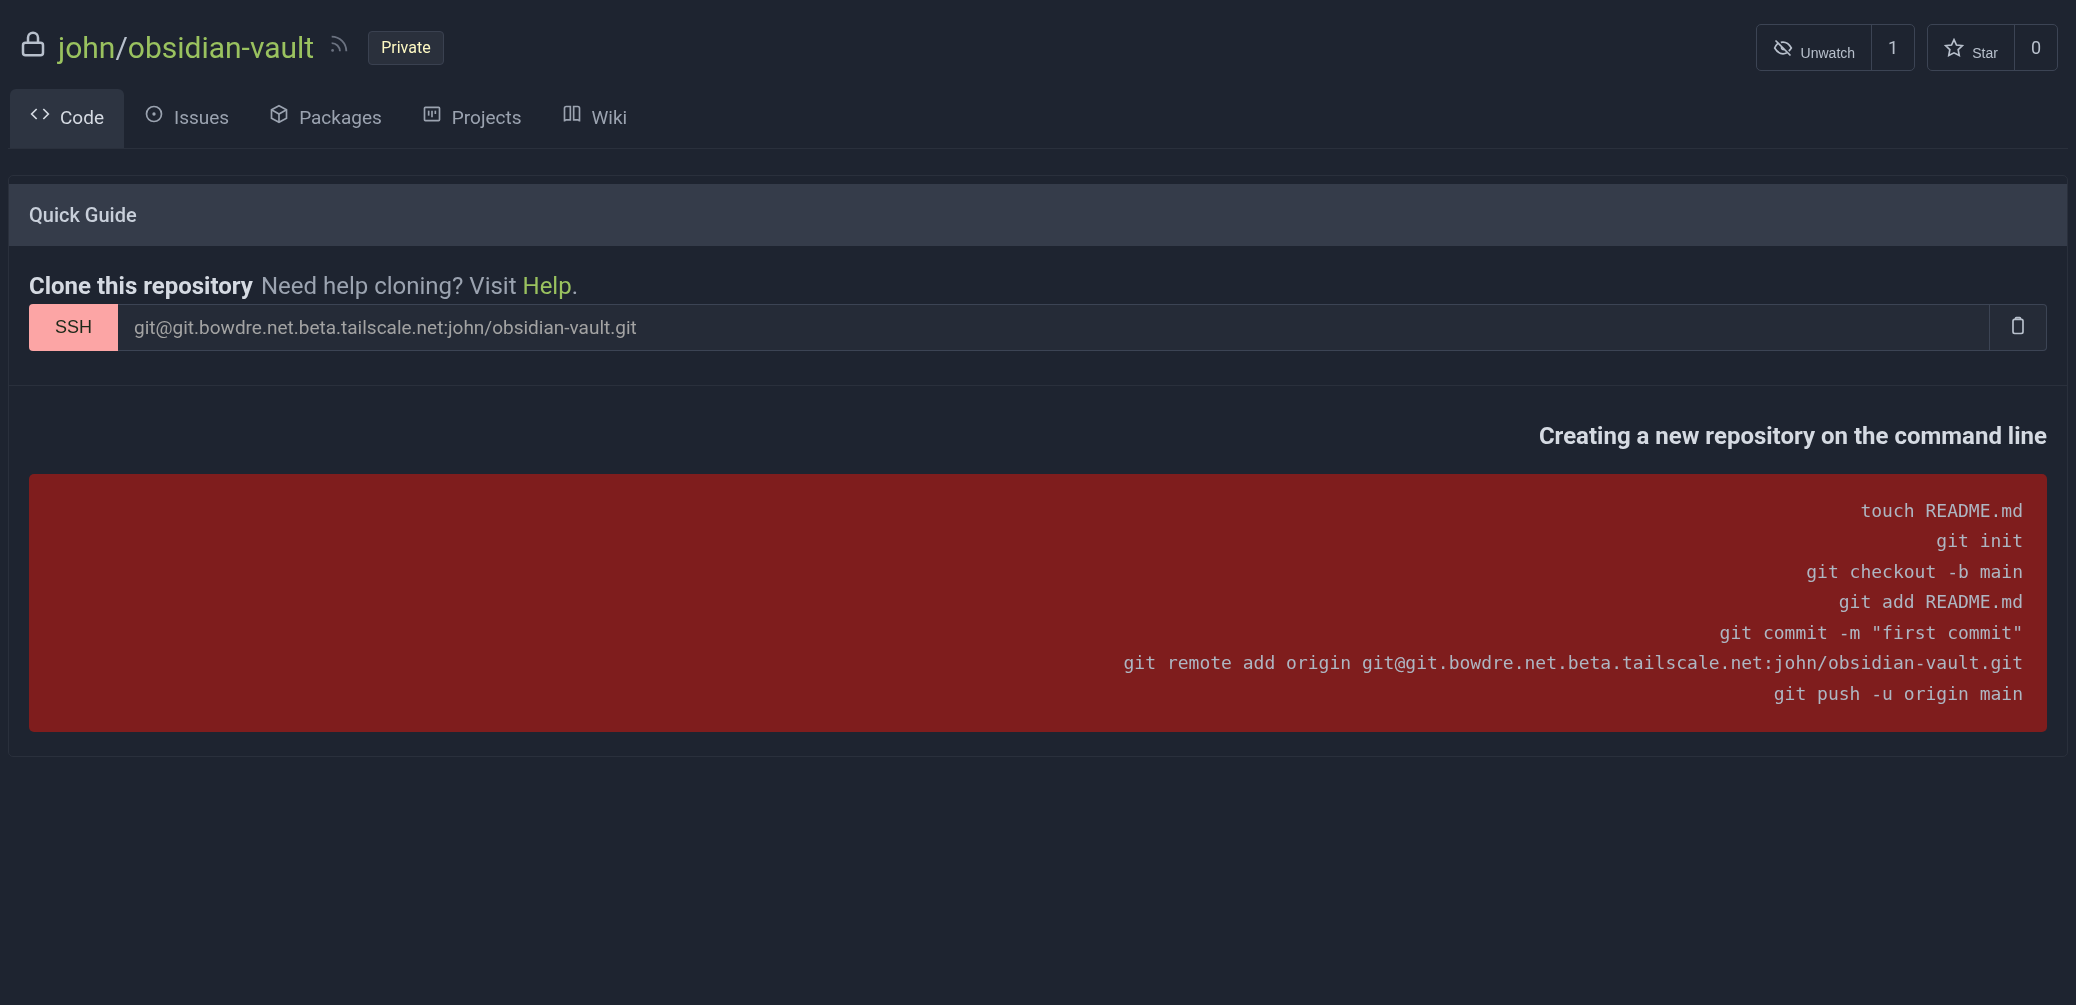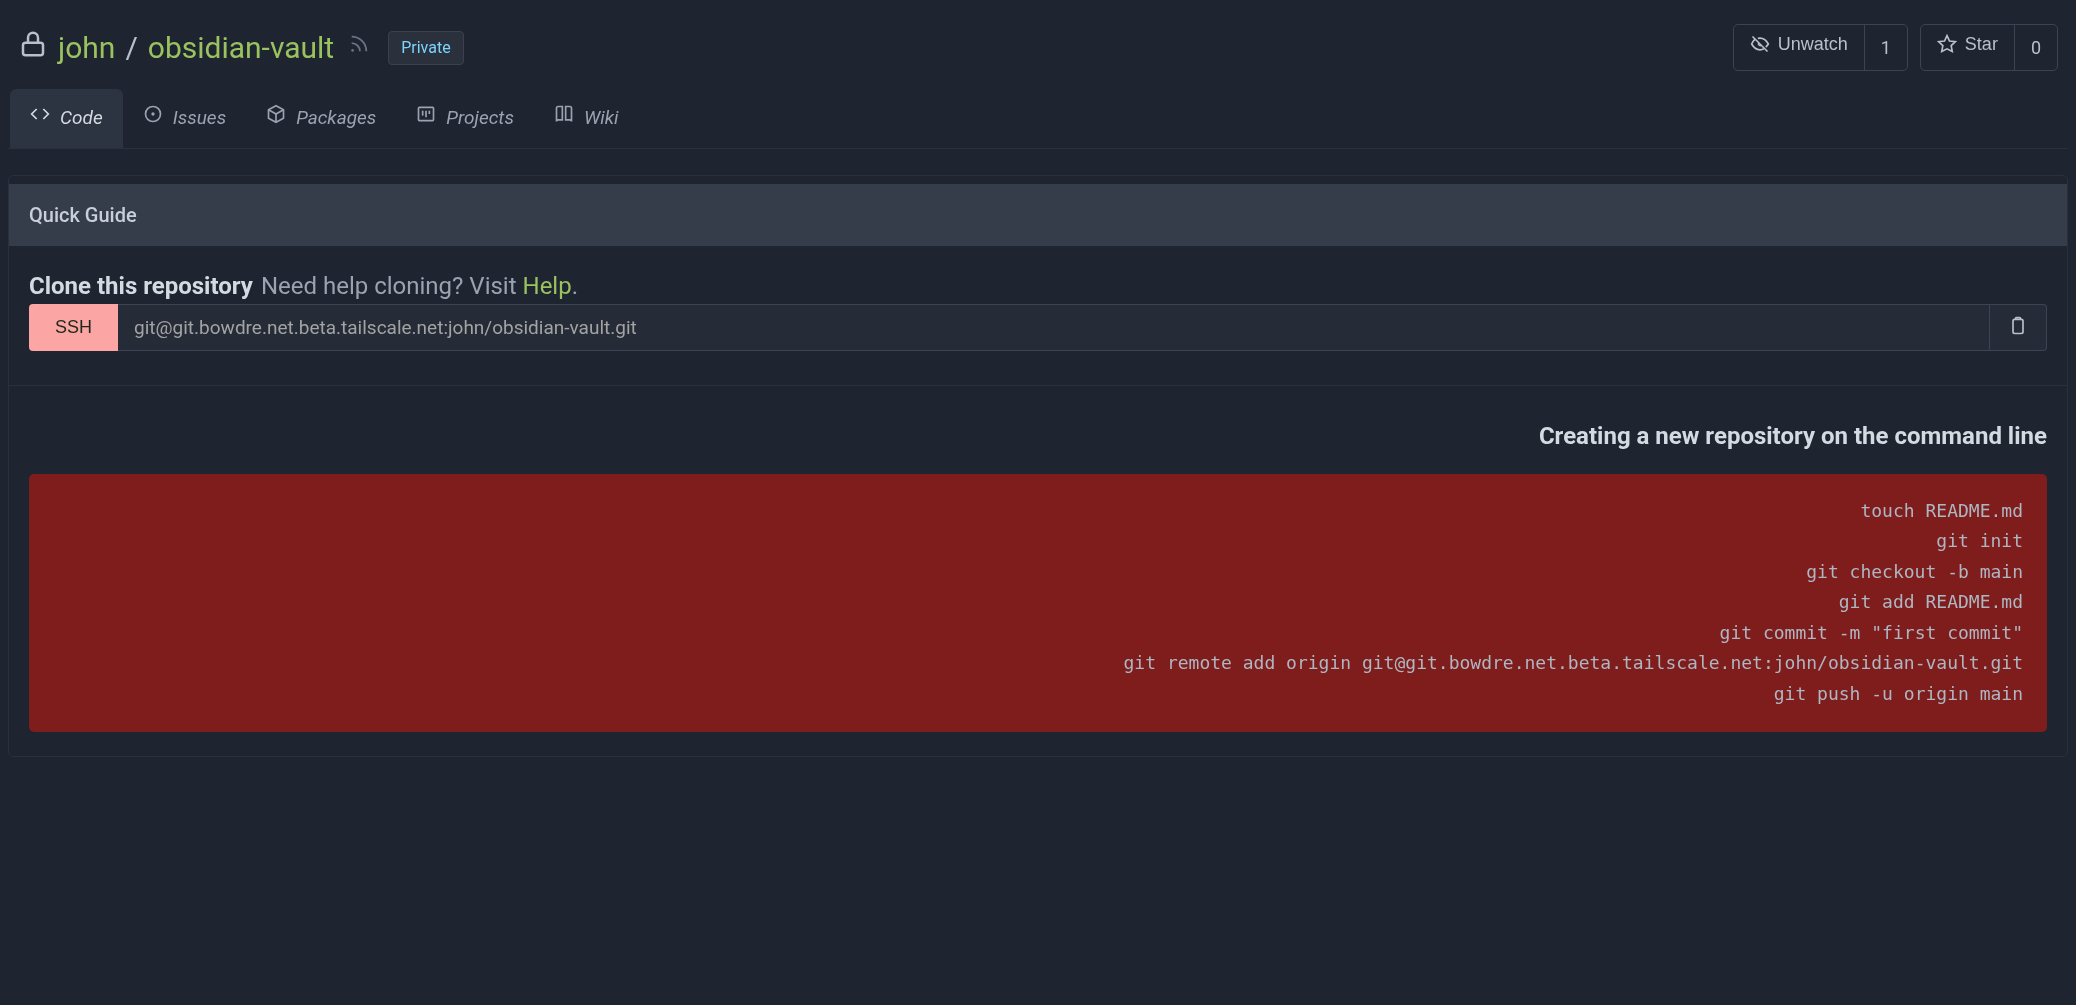--- a/index.html
+++ b/index.html
@@ -27,21 +27,21 @@
   .repo-title-group {
     display: flex;
     align-items: center;
     gap: 10px;
   }
   .repo-title {
     display: flex;
     align-items: center;
     font-size: 30px;
     font-weight: 400;
-    gap: 10px;
+    gap: 0;
   }
   .repo-owner, .repo-name {
     color: #9ac25f;
   }
   .repo-sep {
     color: #b8c0cc;
   }
   .lock-svg {
     width: 30px;
     height: 30px;
@@ -53,44 +53,44 @@
     width: 22px;
     height: 22px;
     stroke: #6b7280;
     fill: none;
     stroke-width: 2;
     margin-left: 4px;
   }
   .badge {
     background: #2a303c;
     border: 1px solid #3a4150;
-    color: #7dd3fc;
+    color: #fef9c3;
     font-size: 16px;
     padding: 4px 12px;
     border-radius: 4px;
     margin-left: 8px;
   }
   .repo-actions {
     display: flex;
     gap: 12px;
   }
   .action-group {
     display: flex;
     border: 1px solid #3c4454;
     border-radius: 5px;
     overflow: hidden;
   }
   .action-btn {
     display: flex;
-    align-items: flex-start;
+    align-items: flex-end;
     gap: 8px;
     padding: 9px 16px;
     background: transparent;
     color: #b8c0cc;
-    font-size: 18px;
+    font-size: 14px;
     cursor: pointer;
     border: none;
   }
   .action-count {
     padding: 9px 16px;
     border-left: 1px solid #3c4454;
     color: #b8c0cc;
     background: transparent;
     font-size: 18px;
   }
@@ -103,21 +103,20 @@
   }
   .tabs-row {
     display: flex;
     align-items: center;
     justify-content: space-between;
     border-bottom: 1px solid #2a303c;
     padding: 0 0 0 2px;
   }
   .tabs-left {
     display: flex;
-    font-style: italic;
   }
   .tab {
     display: flex;
     align-items: center;
     gap: 10px;
     padding: 15px 20px;
     color: #9ba3b0;
     font-size: 19px;
     cursor: pointer;
     border-radius: 6px 6px 0 0;

